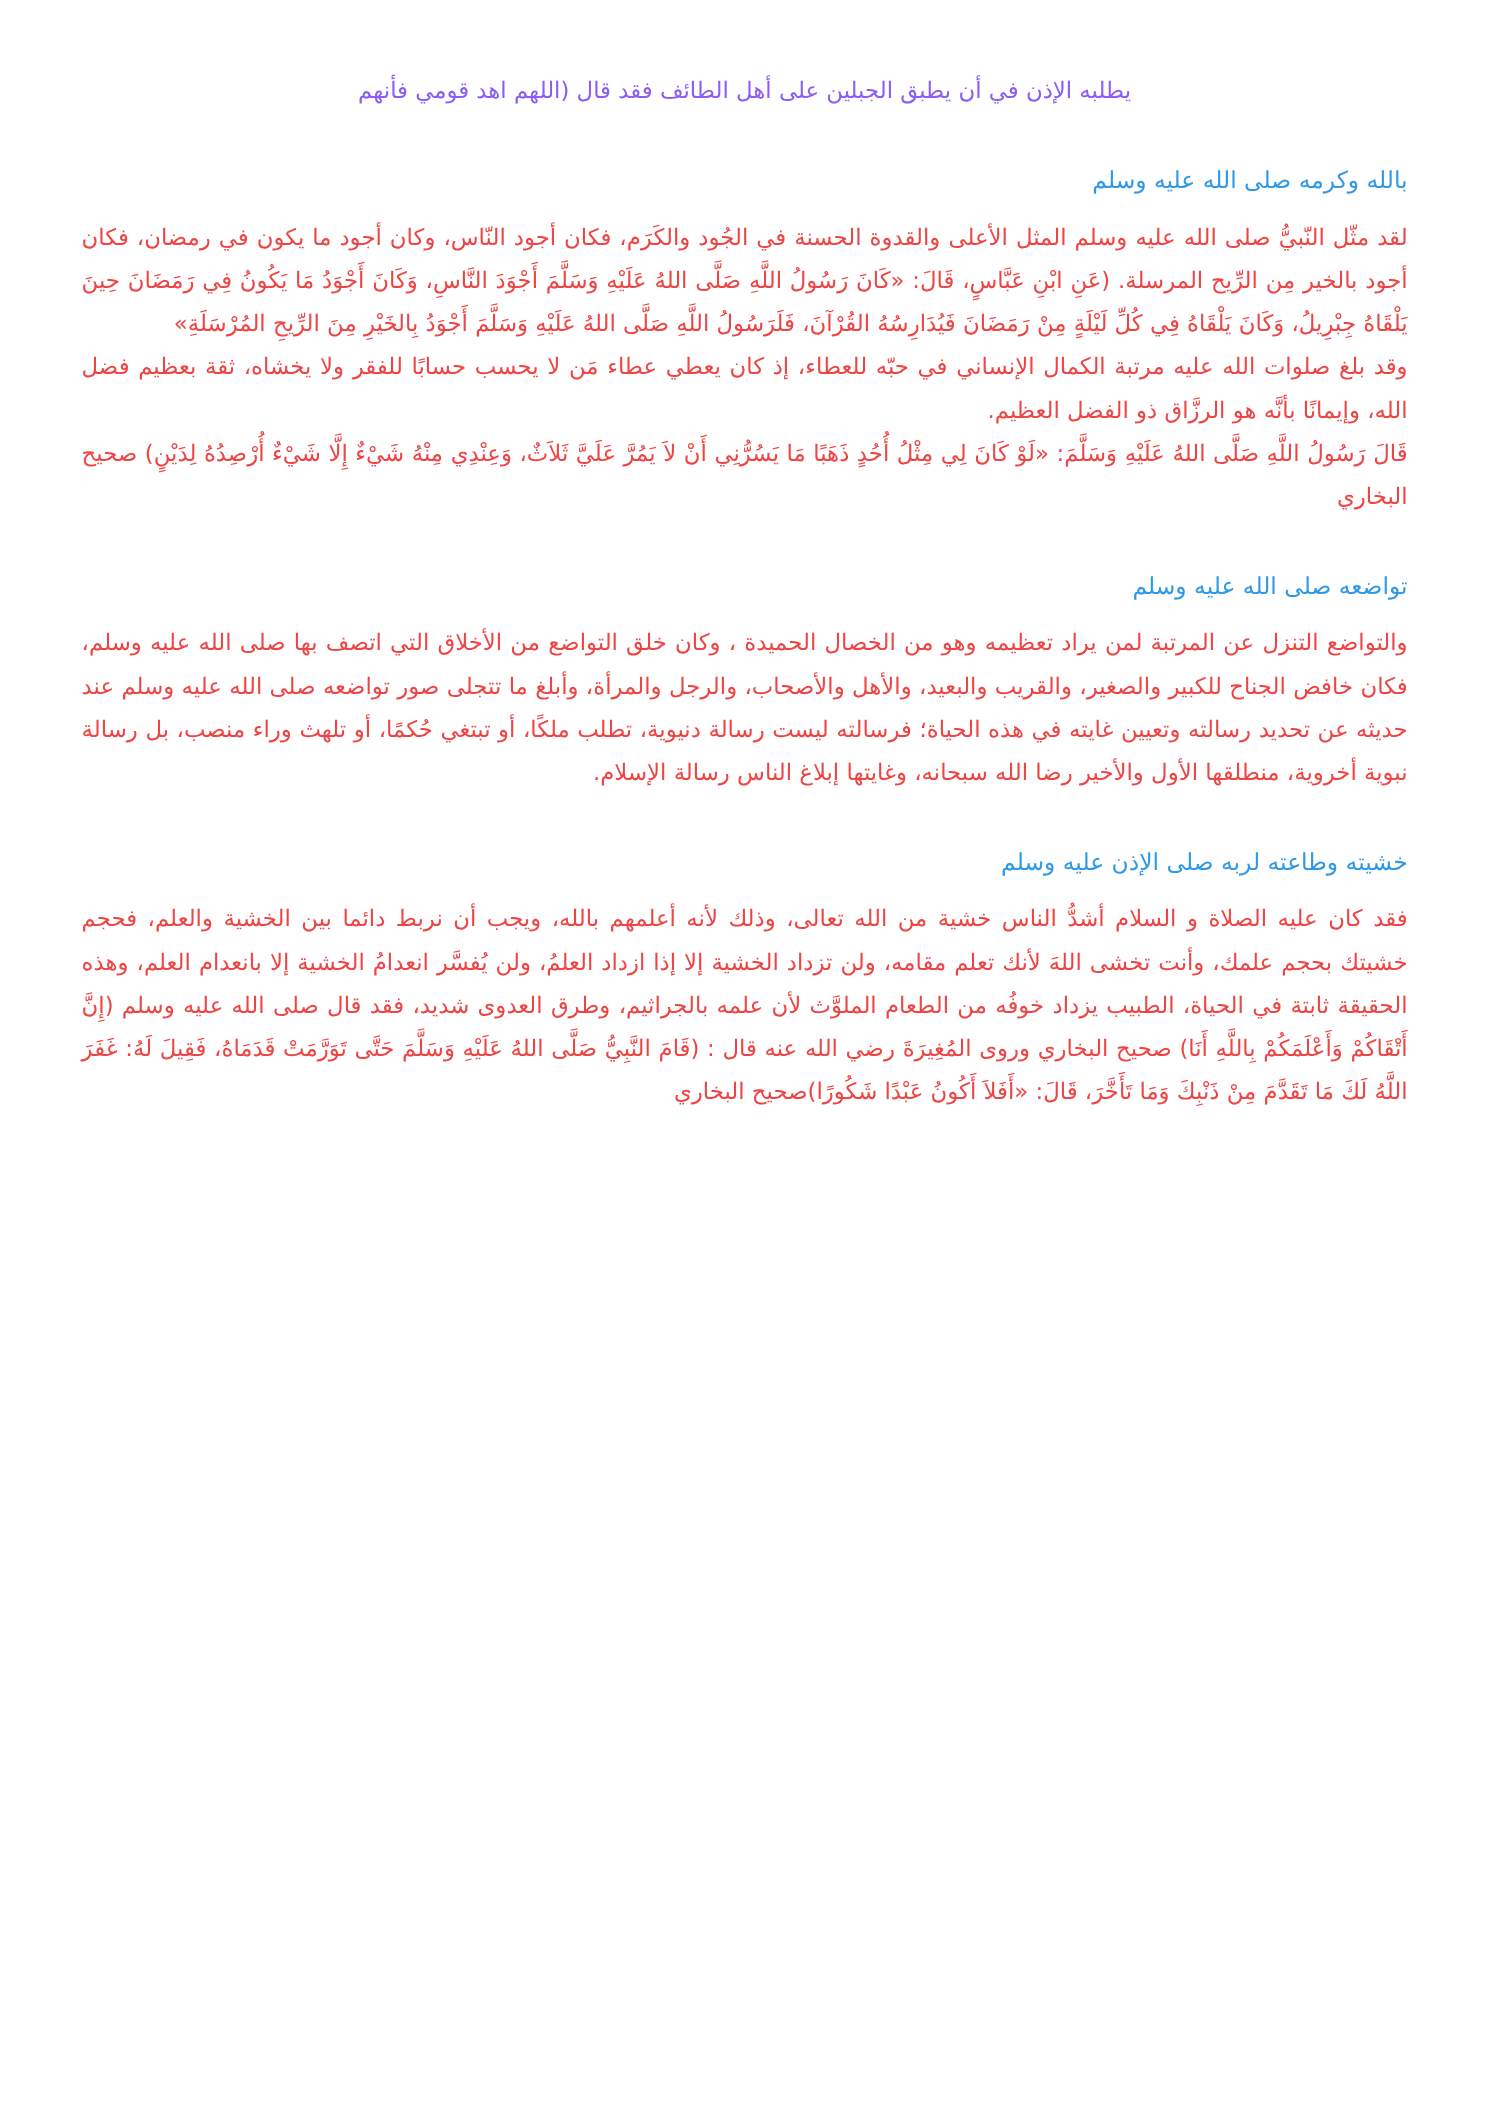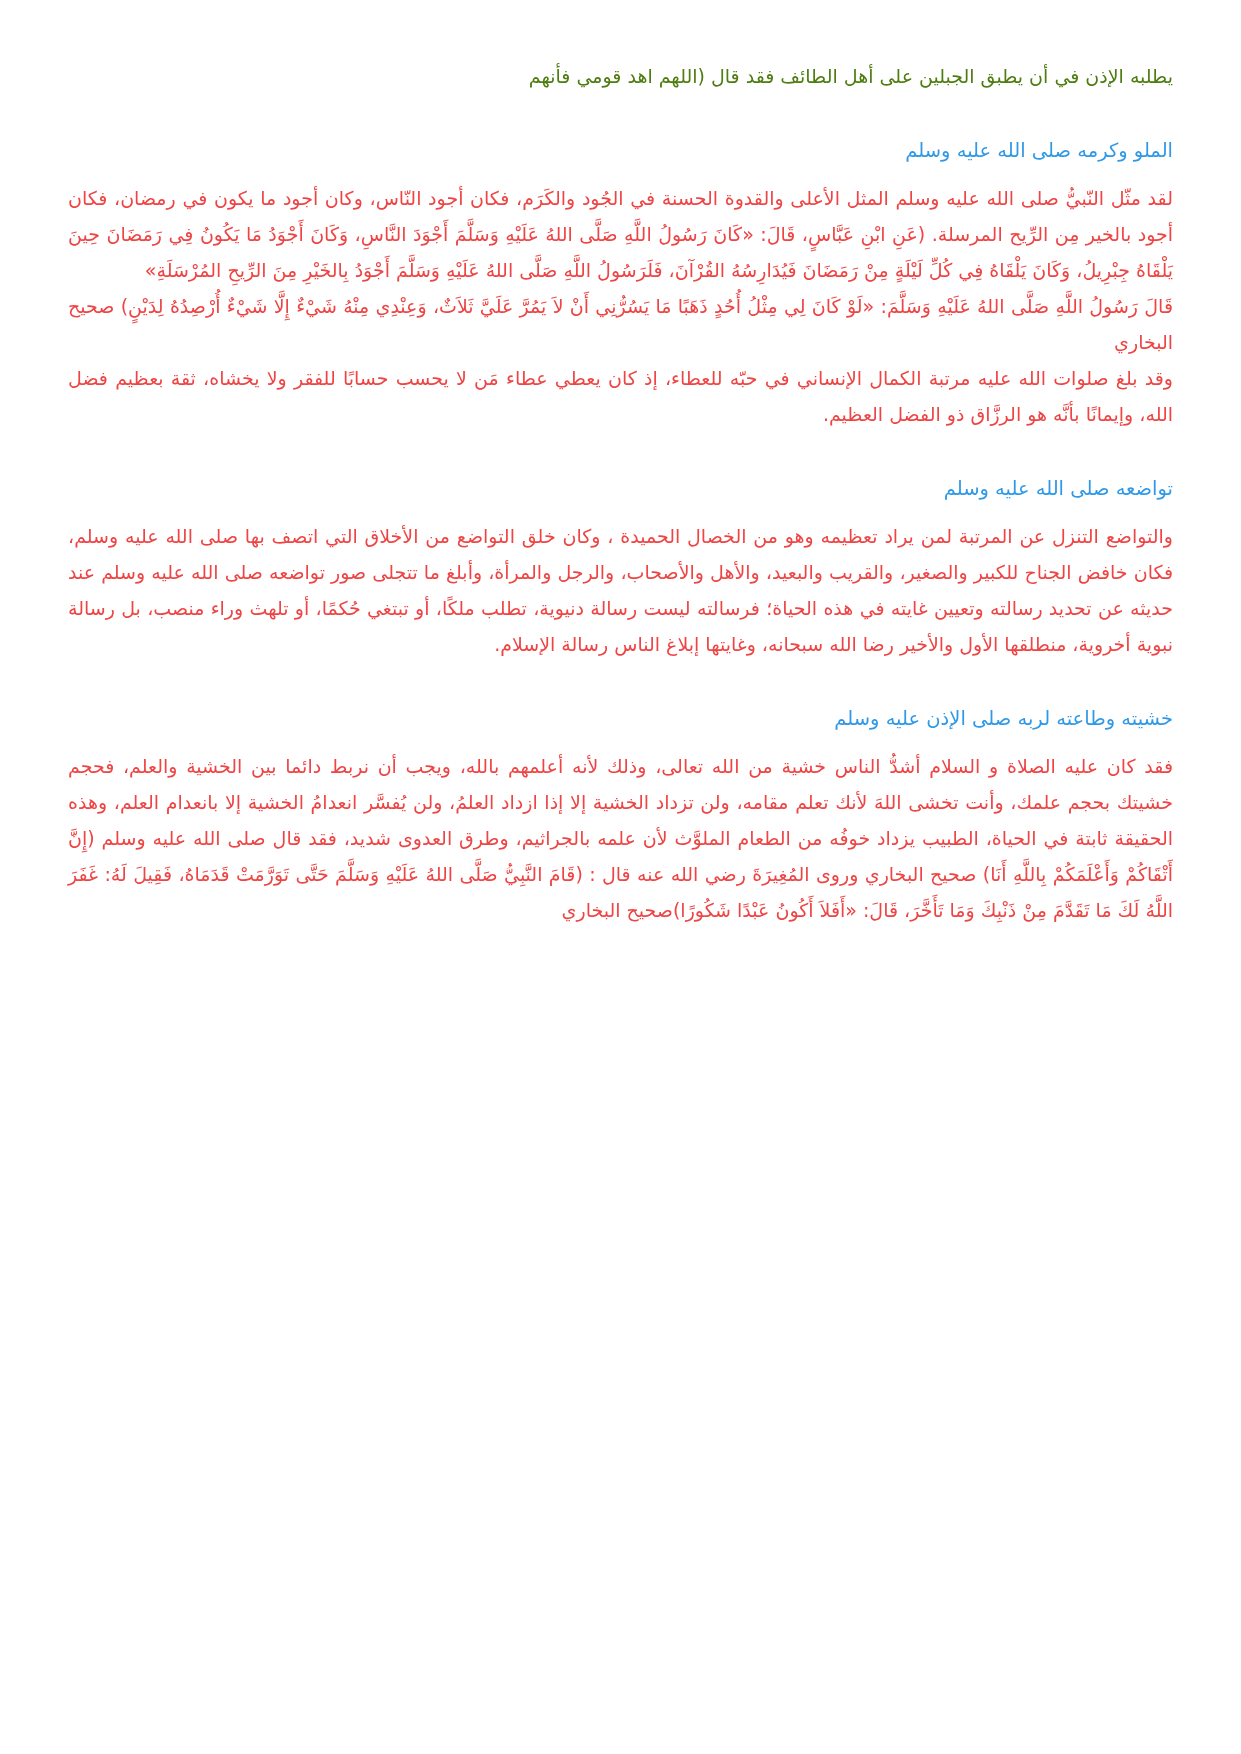--- a/index.html
+++ b/index.html
@@ -13,22 +13,22 @@
     width: 1241px;
     height: 1754px;
     padding: 58px 68px 0 68px;
     direction: rtl;
     background: #ffffff;
     overflow: hidden;
   }
   .continuation-line {
     font-size: 19px;
     line-height: 36px;
-    color: #4d7c0f;
-    text-align: right;
+    color: #8b5cf6;
+    text-align: center;
   }
   .section-heading {
     font-size: 19.5px;
     line-height: 30px;
     font-weight: normal;
     color: #2f99e8;
     text-align: right;
     margin-top: 42px;
   }
   .section-body {
@@ -43,25 +43,25 @@
     margin: 0;
   }
 </style>
 </head>
 <body>
 
 <div class="page">
 
   <p class="continuation-line">يطلبه الإذن في أن يطبق الجبلين على أهل الطائف فقد قال (اللهم اهد قومي فأنهم</p>
 
-  <h2 class="section-heading">الملو وكرمه صلى الله عليه وسلم</h2>
+  <h2 class="section-heading">بالله وكرمه صلى الله عليه وسلم</h2>
   <div class="section-body">
     <p class="para">لقد مثّل النّبيُّ صلى الله عليه وسلم المثل الأعلى والقدوة الحسنة في الجُود والكَرَم، فكان أجود النّاس، وكان أجود ما يكون في رمضان، فكان أجود بالخير مِن الرِّيح المرسلة. (عَنِ ابْنِ عَبَّاسٍ، قَالَ: «كَانَ رَسُولُ اللَّهِ صَلَّى اللهُ عَلَيْهِ وَسَلَّمَ أَجْوَدَ النَّاسِ، وَكَانَ أَجْوَدُ مَا يَكُونُ فِي رَمَضَانَ حِينَ يَلْقَاهُ جِبْرِيلُ، وَكَانَ يَلْقَاهُ فِي كُلِّ لَيْلَةٍ مِنْ رَمَضَانَ فَيُدَارِسُهُ القُرْآنَ، فَلَرَسُولُ اللَّهِ صَلَّى اللهُ عَلَيْهِ وَسَلَّمَ أَجْوَدُ بِالخَيْرِ مِنَ الرِّيحِ المُرْسَلَةِ»</p>
+    <p class="para">وقد بلغ صلوات الله عليه مرتبة الكمال الإنساني في حبّه للعطاء، إذ كان يعطي عطاء مَن لا يحسب حسابًا للفقر ولا يخشاه، ثقة بعظيم فضل الله، وإيمانًا بأنَّه هو الرزَّاق ذو الفضل العظيم.</p>
     <p class="para">قَالَ رَسُولُ اللَّهِ صَلَّى اللهُ عَلَيْهِ وَسَلَّمَ: «لَوْ كَانَ لِي مِثْلُ أُحُدٍ ذَهَبًا مَا يَسُرُّنِي أَنْ لاَ يَمُرَّ عَلَيَّ ثَلاَثٌ، وَعِنْدِي مِنْهُ شَيْءٌ إِلَّا شَيْءٌ أُرْصِدُهُ لِدَيْنٍ) صحيح البخاري</p>
-    <p class="para">وقد بلغ صلوات الله عليه مرتبة الكمال الإنساني في حبّه للعطاء، إذ كان يعطي عطاء مَن لا يحسب حسابًا للفقر ولا يخشاه، ثقة بعظيم فضل الله، وإيمانًا بأنَّه هو الرزَّاق ذو الفضل العظيم.</p>
   </div>
 
   <h2 class="section-heading">تواضعه صلى الله عليه وسلم</h2>
   <div class="section-body">
     <p class="para">والتواضع التنزل عن المرتبة لمن يراد تعظيمه وهو من الخصال الحميدة ، وكان خلق التواضع من الأخلاق التي اتصف بها صلى الله عليه وسلم، فكان خافض الجناح للكبير والصغير، والقريب والبعيد، والأهل والأصحاب، والرجل والمرأة، وأبلغ ما تتجلى صور تواضعه صلى الله عليه وسلم عند حديثه عن تحديد رسالته وتعيين غايته في هذه الحياة؛ فرسالته ليست رسالة دنيوية، تطلب ملكًا، أو تبتغي حُكمًا، أو تلهث وراء منصب، بل رسالة نبوية أخروية، منطلقها الأول والأخير رضا الله سبحانه، وغايتها إبلاغ الناس رسالة الإسلام.</p>
   </div>
 
   <h2 class="section-heading">خشيته وطاعته لربه صلى الإذن عليه وسلم</h2>
   <div class="section-body">
     <p class="para">فقد كان عليه الصلاة و السلام أشدُّ الناس خشية من الله تعالى، وذلك لأنه أعلمهم بالله، ويجب أن نربط دائما بين الخشية والعلم، فحجم خشيتك بحجم علمك، وأنت تخشى اللهَ لأنك تعلم مقامه، ولن تزداد الخشية إلا إذا ازداد العلمُ، ولن يُفسَّر انعدامُ الخشية إلا بانعدام العلم، وهذه الحقيقة ثابتة في الحياة، الطبيب يزداد خوفُه من الطعام الملوَّث لأن علمه بالجراثيم، وطرق العدوى شديد، فقد قال صلى الله عليه وسلم (إِنَّ أَتْقَاكُمْ وَأَعْلَمَكُمْ بِاللَّهِ أَنَا) صحيح البخاري  وروى المُغِيرَةَ رضي الله عنه قال : (قَامَ النَّبِيُّ صَلَّى اللهُ عَلَيْهِ وَسَلَّمَ حَتَّى تَوَرَّمَتْ قَدَمَاهُ، فَقِيلَ لَهُ: غَفَرَ اللَّهُ لَكَ مَا تَقَدَّمَ مِنْ ذَنْبِكَ وَمَا تَأَخَّرَ، قَالَ: «أَفَلاَ أَكُونُ عَبْدًا شَكُورًا)صحيح البخاري</p>

